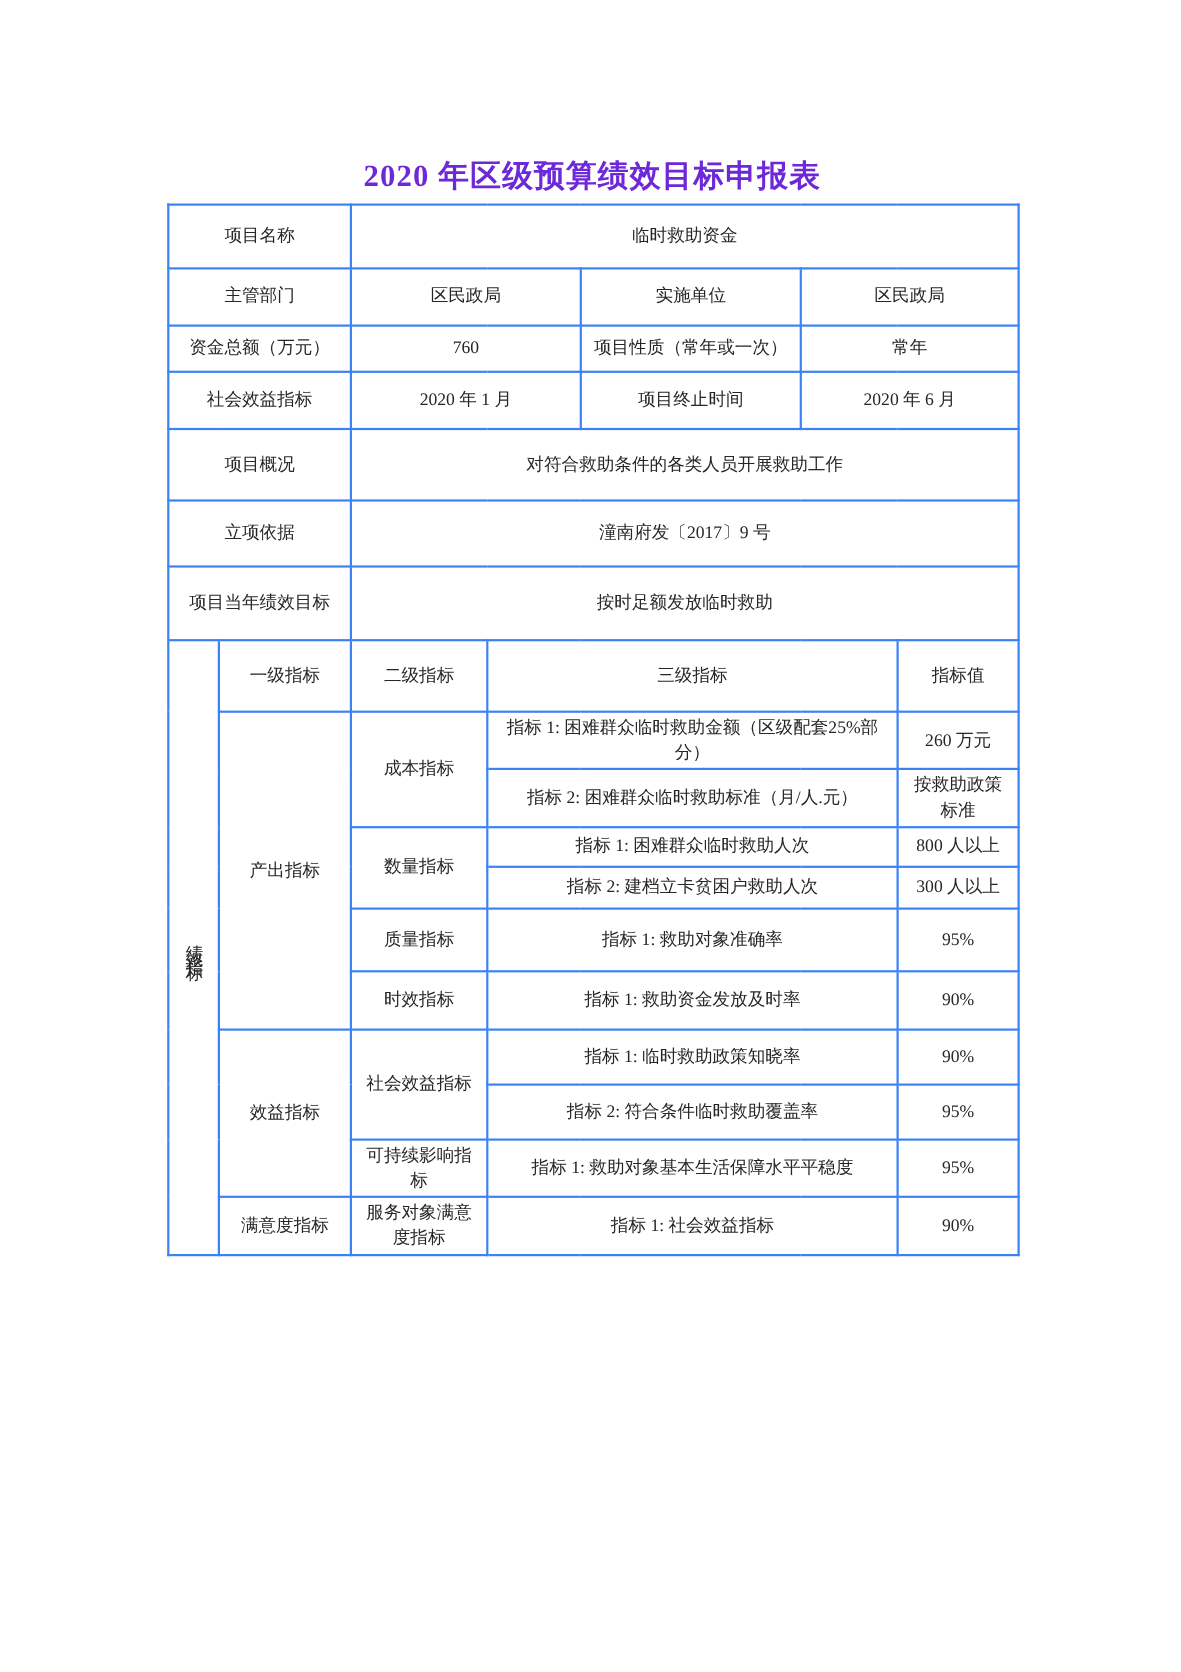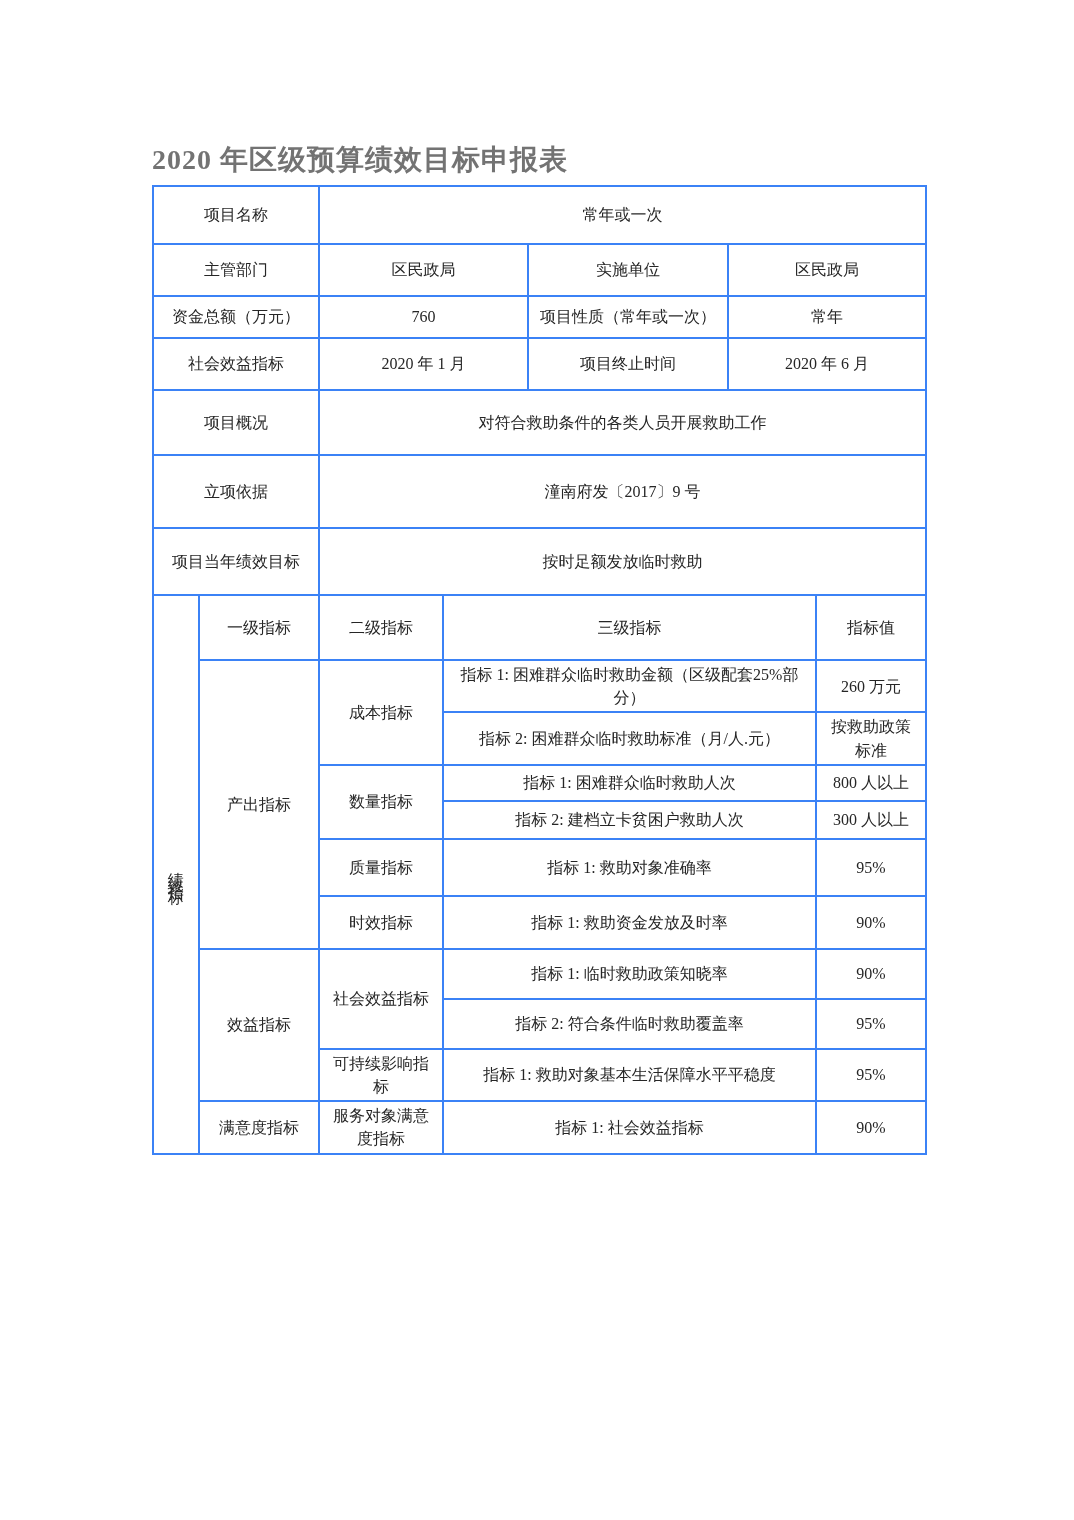--- a/index.html
+++ b/index.html
@@ -17,24 +17,25 @@
   .page {
     position: absolute;
     inset: 0;
   }
   .doc-title {
     position: absolute;
     top: 141px;
     left: 152px;
     width: 773px;
     margin: 0;
+    text-align: center;
     font-size: 28px;
     font-weight: bold;
     letter-spacing: 1px;
-    color: #737373;
+    color: #6d28d9;
   }
   table.form {
     position: absolute;
     top: 185px;
     left: 152px;
     width: 773px;
     border-collapse: collapse;
     table-layout: fixed;
   }
   table.form td {
@@ -86,21 +87,21 @@
       <col style="width:124px">
       <col style="width:85px">
       <col style="width:200px">
       <col style="width:88px">
       <col style="width:110px">
     </colgroup>
     <tbody>
 
       <tr style="height:58px">
         <td colspan="2" class="lbl">项目名称</td>
-        <td colspan="5">常年或一次</td>
+        <td colspan="5">临时救助资金</td>
       </tr>
 
       <tr style="height:52px">
         <td colspan="2" class="lbl">主管部门</td>
         <td colspan="2">区民政局</td>
         <td class="lbl">实施单位</td>
         <td colspan="2">区民政局</td>
       </tr>
 
       <tr style="height:42px">
@@ -115,21 +116,21 @@
         <td colspan="2">2020 年 1 月</td>
         <td class="lbl">项目终止时间</td>
         <td colspan="2">2020 年 6 月</td>
       </tr>
 
       <tr style="height:65px">
         <td colspan="2" class="lbl">项目概况</td>
         <td colspan="5">对符合救助条件的各类人员开展救助工作</td>
       </tr>
 
-      <tr style="height:73px">
+      <tr style="height:60px">
         <td colspan="2" class="lbl">立项依据</td>
         <td colspan="5">潼南府发〔2017〕9 号</td>
       </tr>
 
       <tr style="height:67px">
         <td colspan="2" class="lbl">项目当年绩效目标</td>
         <td colspan="5">按时足额发放临时救助</td>
       </tr>
 
       <tr style="height:65px">

